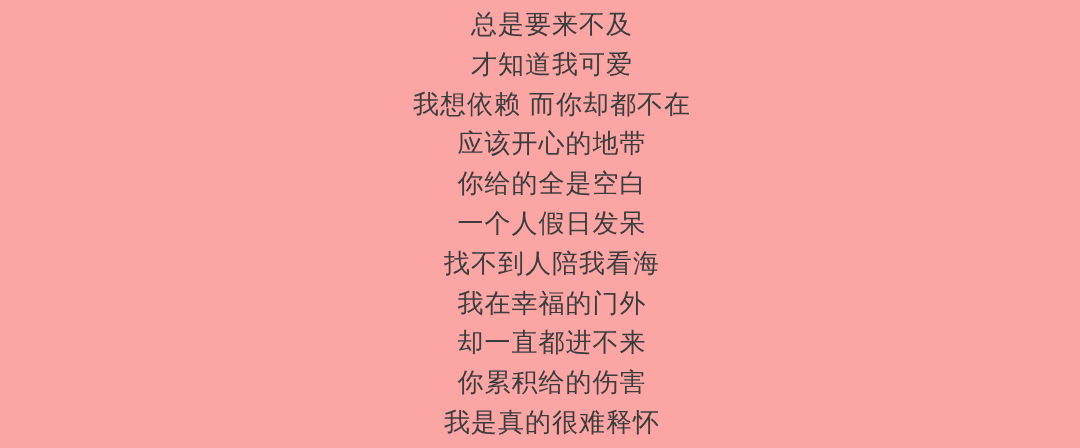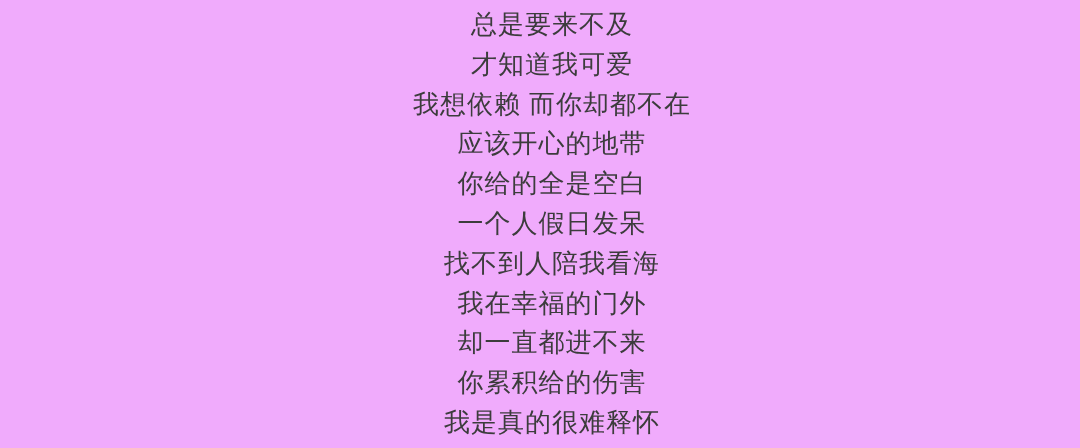--- a/index.html
+++ b/index.html
@@ -10,21 +10,21 @@
     body {
       width: 1080px;
       height: 448px;
       overflow: hidden;
       font-family: "Liberation Sans", "DejaVu Sans", sans-serif;
     }
     .lyrics-canvas {
       position: relative;
       width: 1080px;
       height: 448px;
-      background: #f0abfc;
+      background: #fca5a5;
     }
     .lyrics-block {
       position: absolute;
       top: 5px;
       left: 0;
       width: 1080px;
       
       transform: translateX(12px);
       display: flex;
       flex-direction: column;

